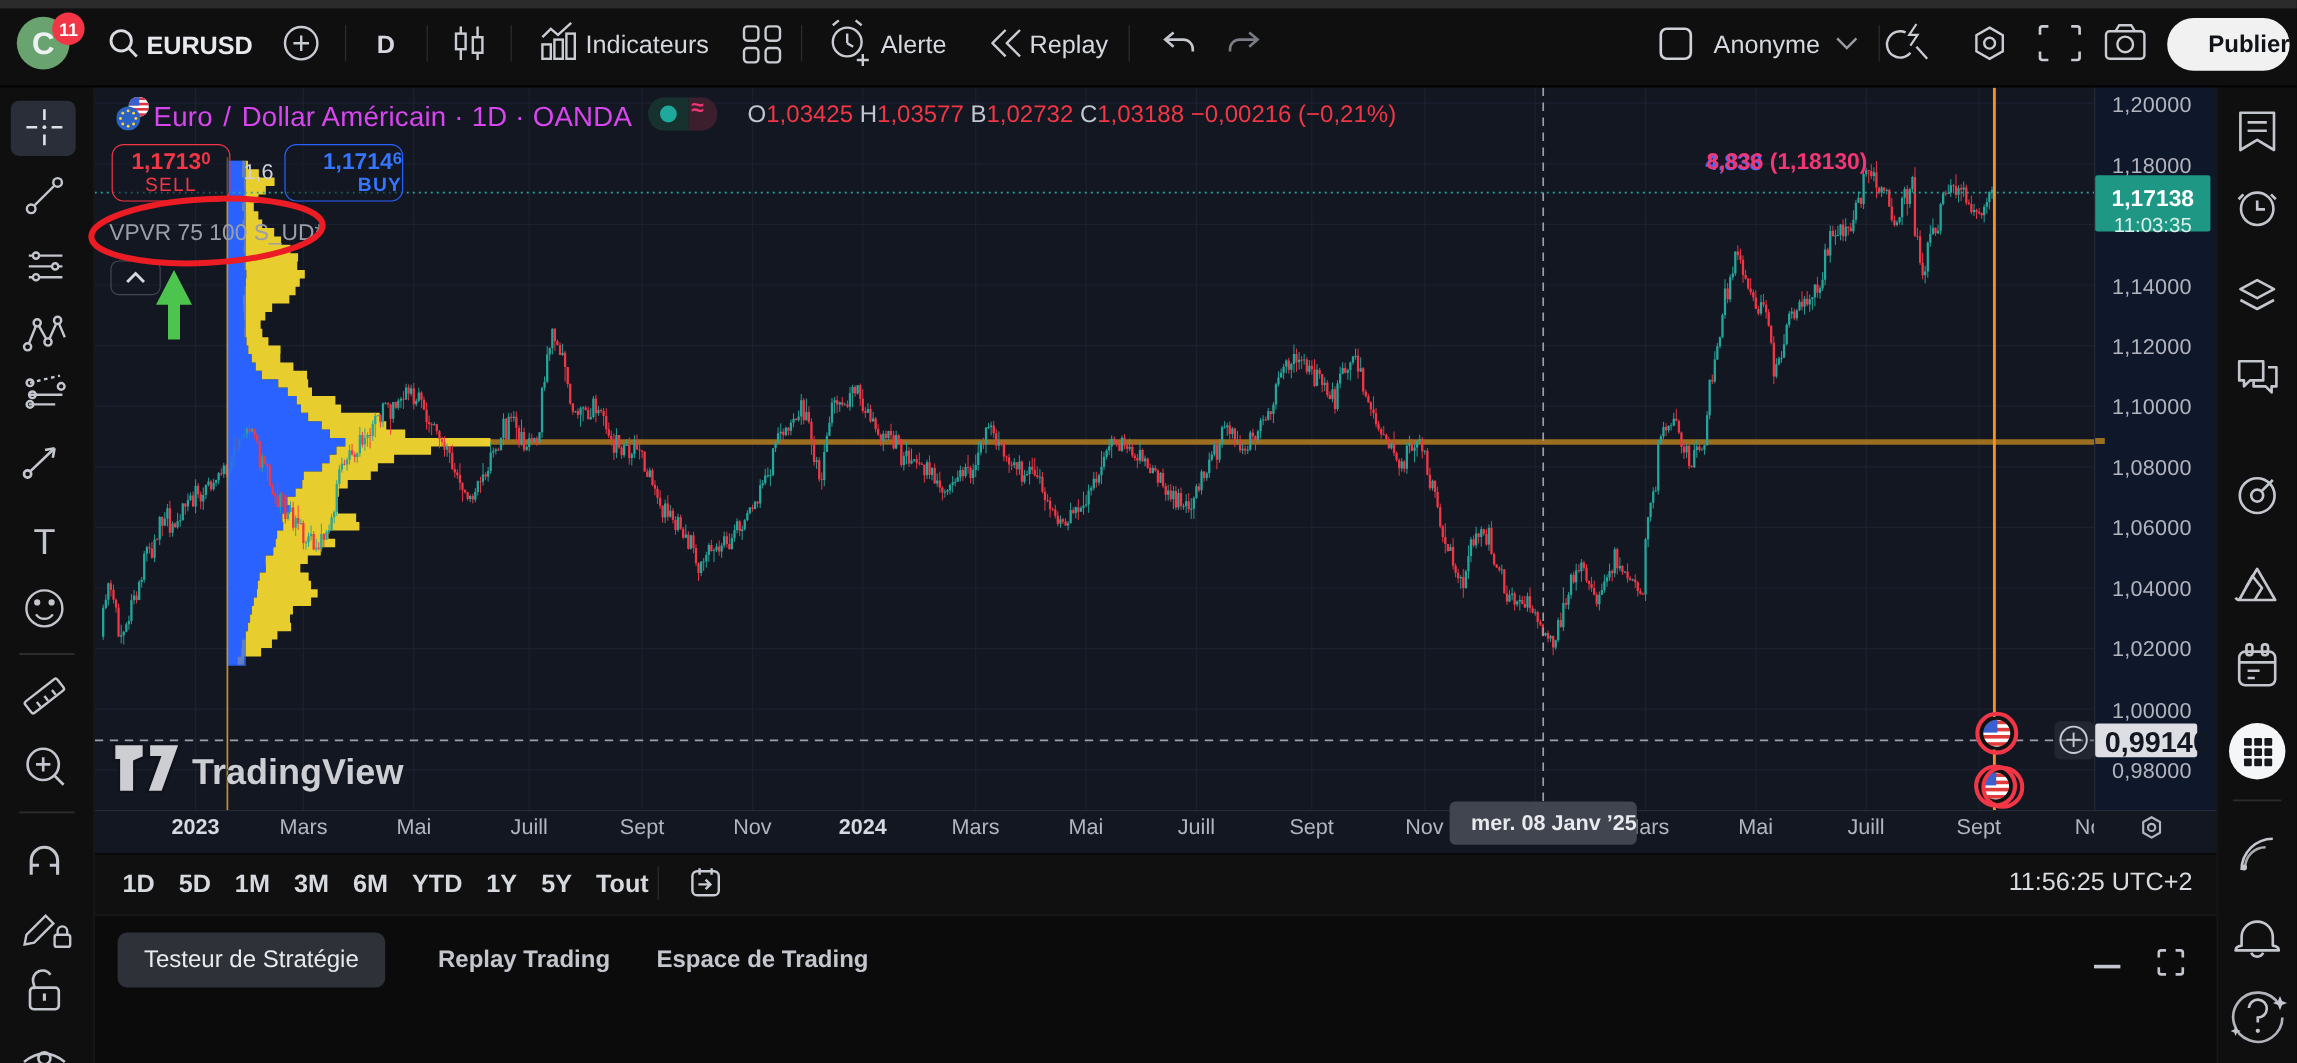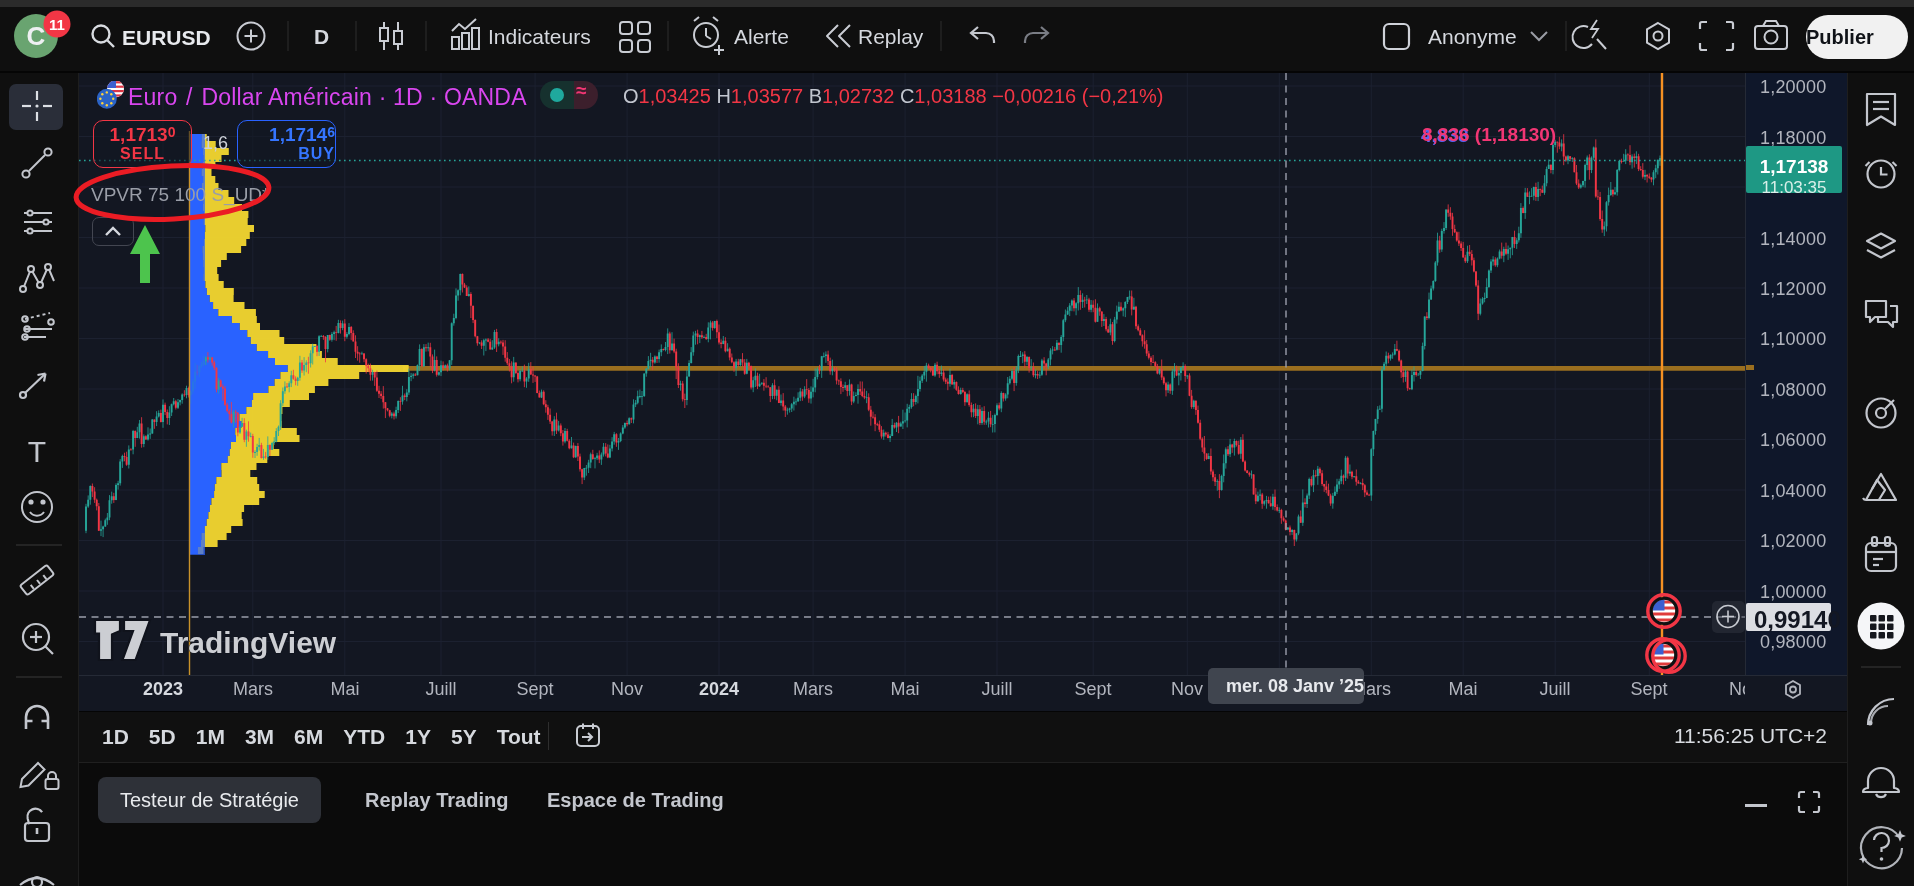--- a/index.html
+++ b/index.html
@@ -108,21 +108,21 @@
         <path d="M1726 15 h5 a2 2 0 0 1 2 2 v5"></path>
    <path d="M1733 36 v5 a2 2 0 0 1 -2 2 h-5"></path>
         <path d="M1707 43 h-5 a2 2 0 0 1 -2-2 v-5"></path>
   </g>
   <g stroke="#c9ccd3" stroke-width="2" fill="none">
    <rect x="1755" y="19" width="32" height="23" rx="3"></rect>
         <path d="M1763 19 l3 -5 h10 l3 5"></path>
    <circle cx="1771" cy="30" r="6.5"></circle>
   </g>
  </svg>
- <div style="position:absolute;left:1806px;top:8px;width:102px;height:44px;background:#f1f1f1;border-radius:22px;text-align:left;line-height:44px;font-size:20px;font-weight:600;color:#101318">Publier</div>
+ <div style="position:absolute;left:1806px;top:8px;width:102px;height:44px;background:#f1f1f1;border-radius:22px;text-align:right;line-height:44px;font-size:20px;font-weight:600;color:#101318">Publier</div>
 </div>
 
 <div id="leftbar">
  <svg width="79" height="813" viewBox="0 0 79 813">
   <rect x="9" y="11" width="54" height="46" rx="7" fill="#2a2e39"></rect>
   <g stroke="#dcdfe4" stroke-width="2.2" fill="none">
    <line x1="37" y1="18" x2="37" y2="27"></line>
         <line x1="37" y1="39" x2="37" y2="48"></line>
    <line x1="22" y1="33" x2="31" y2="33"></line>
         <line x1="43" y1="33" x2="52" y2="33"></line>
@@ -404,21 +404,21 @@
  <div class="abs" style="left:461px;top:8px;width:58px;height:28px;border-radius:14px;overflow:hidden">
   <div class="abs" style="left:0;top:0;width:34px;height:28px;background:#16312e"></div>
   <div class="abs" style="left:34px;top:0;width:24px;height:28px;background:#3c1f2c"></div>
   <div class="abs" style="left:10px;top:7px;width:14px;height:14px;border-radius:7px;background:#1fa99d"></div>
   <div class="abs" style="left:36px;top:-1px;font-size:19px;font-weight:700;color:#f23674">≈</div>
  </div>
  <div class="abs" style="left:544px;top:12px;font-size:20px;color:#c2c6cf">O<span class="rv">1,03425</span>&nbsp;H<span class="rv">1,03577</span>&nbsp;B<span class="rv">1,02732</span>&nbsp;C<span class="rv">1,03188</span>&nbsp;<span class="rv">−0,00216 (−0,21%)</span></div>
 
  <div class="abs" style="left:14px;top:47px;width:99px;height:48px;border:1.5px solid #f23645;border-radius:10px;background:rgba(19,23,34,.55);text-align:center">
    <div style="font-size:19px;font-weight:700;color:#f23645;margin-top:3px">1,1713<span style="font-size:14px;vertical-align:4px">0</span></div>
-   <div style="font-size:16px;font-weight:700;color:#f23645;margin-top:-1px;letter-spacing:1px">SELL</div>
+   <div style="font-size:16px;font-weight:400;color:#f23645;margin-top:-1px;letter-spacing:1px">SELL</div>
  </div>
  <div class="abs" style="left:158px;top:47px;width:99px;height:48px;border:1.5px solid #2962ff;border-radius:10px;background:rgba(19,23,34,.55);text-align:right">
    <div style="font-size:19px;font-weight:700;color:#3575ff;margin-top:3px">1,1714<span style="font-size:14px;vertical-align:4px">6</span></div>
    <div style="font-size:16px;font-weight:700;color:#3575ff;margin-top:-1px;letter-spacing:1px">BUY</div>
  </div>
  <div class="abs" style="left:124px;top:60px;font-size:18px;color:#ced1d8">1,6</div>
  <div class="abs" style="left:12px;top:111px;font-size:19px;color:#9a9ea8">VPVR 75 100 S_UD*</div>
  <div class="abs" style="left:13px;top:144px;width:42px;height:29px;border:1px solid #434651;border-radius:7px;text-align:center">
    <svg width="18" height="12" style="margin-top:8px">
         <path d="M2 9 L9 2 L16 9" stroke="#d5d8de" stroke-width="2.4" fill="none"></path>

